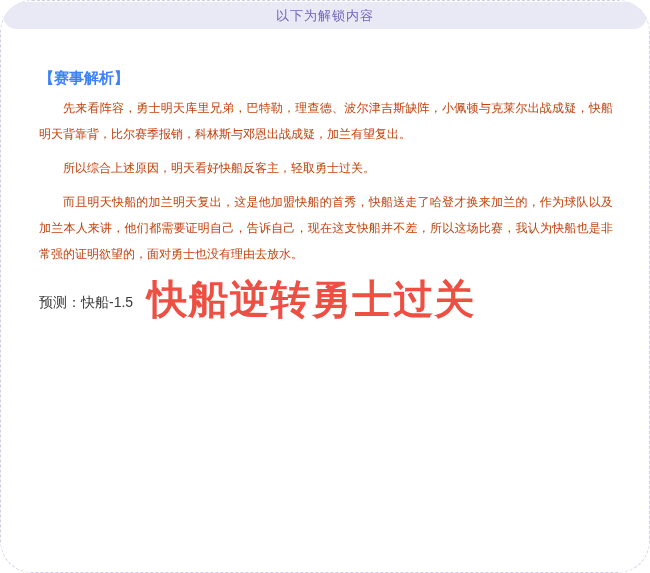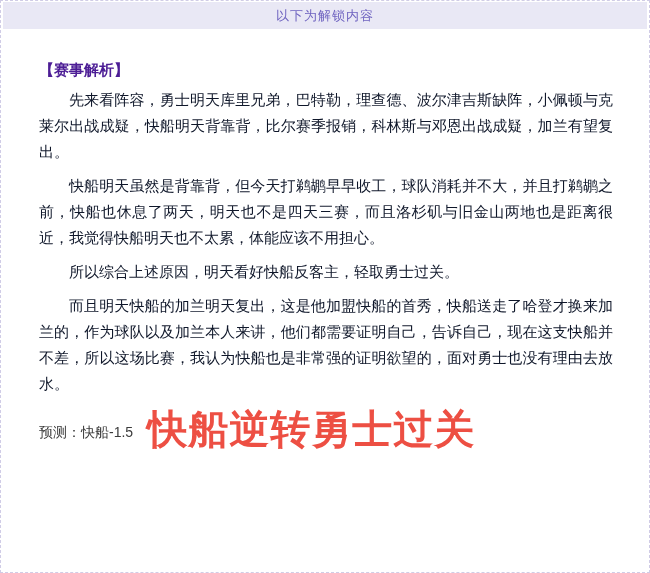--- a/index.html
+++ b/index.html
@@ -1,15 +1,15 @@
 <!DOCTYPE html>
 <html><head>
 <meta charset="utf-8">
 <style>
-  * { box-sizing: border-box; margin: 0; padding: 0; }
+  * { box-sizing: border-box; margin: 0; padding: 0; border-radius: 32px; }
   html, body {
     width: 650px;
     height: 573px;
     background: #ffffff;
     font-family: "Liberation Sans", "DejaVu Sans", sans-serif;
     overflow: hidden;
   }
   .panel {
     width: 650px;
     height: 573px;
@@ -25,28 +25,28 @@
     font-size: 13px;
     text-align: center;
     letter-spacing: 1px;
   }
   .content {
     padding: 8px 36px 0 38px;
   }
   .section-title {
     font-size: 15px;
     font-weight: bold;
-    color: #4c1d95;
+    color: #3b82f6;
     line-height: 26px;
-    margin-top: 20px;
+    margin-top: 28px;
     margin-bottom: 4px;
   }
   .content p {
-    font-size: 15px;
-    color: #0f172a;
+    font-size: 12px;
+    color: #c2410c;
     line-height: 26px;
     text-indent: 2em;
     margin: 0 0 8px 0;
     text-align: justify;
   }
   .prediction-row {
     display: flex;
     align-items: center;
     margin-top: 2px;
   }
@@ -69,21 +69,20 @@
 </head>
 <body>
 
 <div class="panel">
   <div class="banner">
     <span>以下为解锁内容</span>
   </div>
   <div class="content">
     <div class="section-title">【赛事解析】</div>
     <p>先来看阵容，勇士明天库里兄弟，巴特勒，理查德、波尔津吉斯缺阵，小佩顿与克莱尔出战成疑，快船明天背靠背，比尔赛季报销，科林斯与邓恩出战成疑，加兰有望复出。</p>
-    <p>快船明天虽然是背靠背，但今天打鹈鹕早早收工，球队消耗并不大，并且打鹈鹕之前，快船也休息了两天，明天也不是四天三赛，而且洛杉矶与旧金山两地也是距离很近，我觉得快船明天也不太累，体能应该不用担心。</p>
     <p>所以综合上述原因，明天看好快船反客主，轻取勇士过关。</p>
     <p>而且明天快船的加兰明天复出，这是他加盟快船的首秀，快船送走了哈登才换来加兰的，作为球队以及加兰本人来讲，他们都需要证明自己，告诉自己，现在这支快船并不差，所以这场比赛，我认为快船也是非常强的证明欲望的，面对勇士也没有理由去放水。</p>
     <div class="prediction-row">
       <span class="prediction-label">预测：快船-1.5</span>
       <span class="highlight">快船逆转勇士过关</span>
     </div>
   </div>
 </div>
 
 </body></html>

